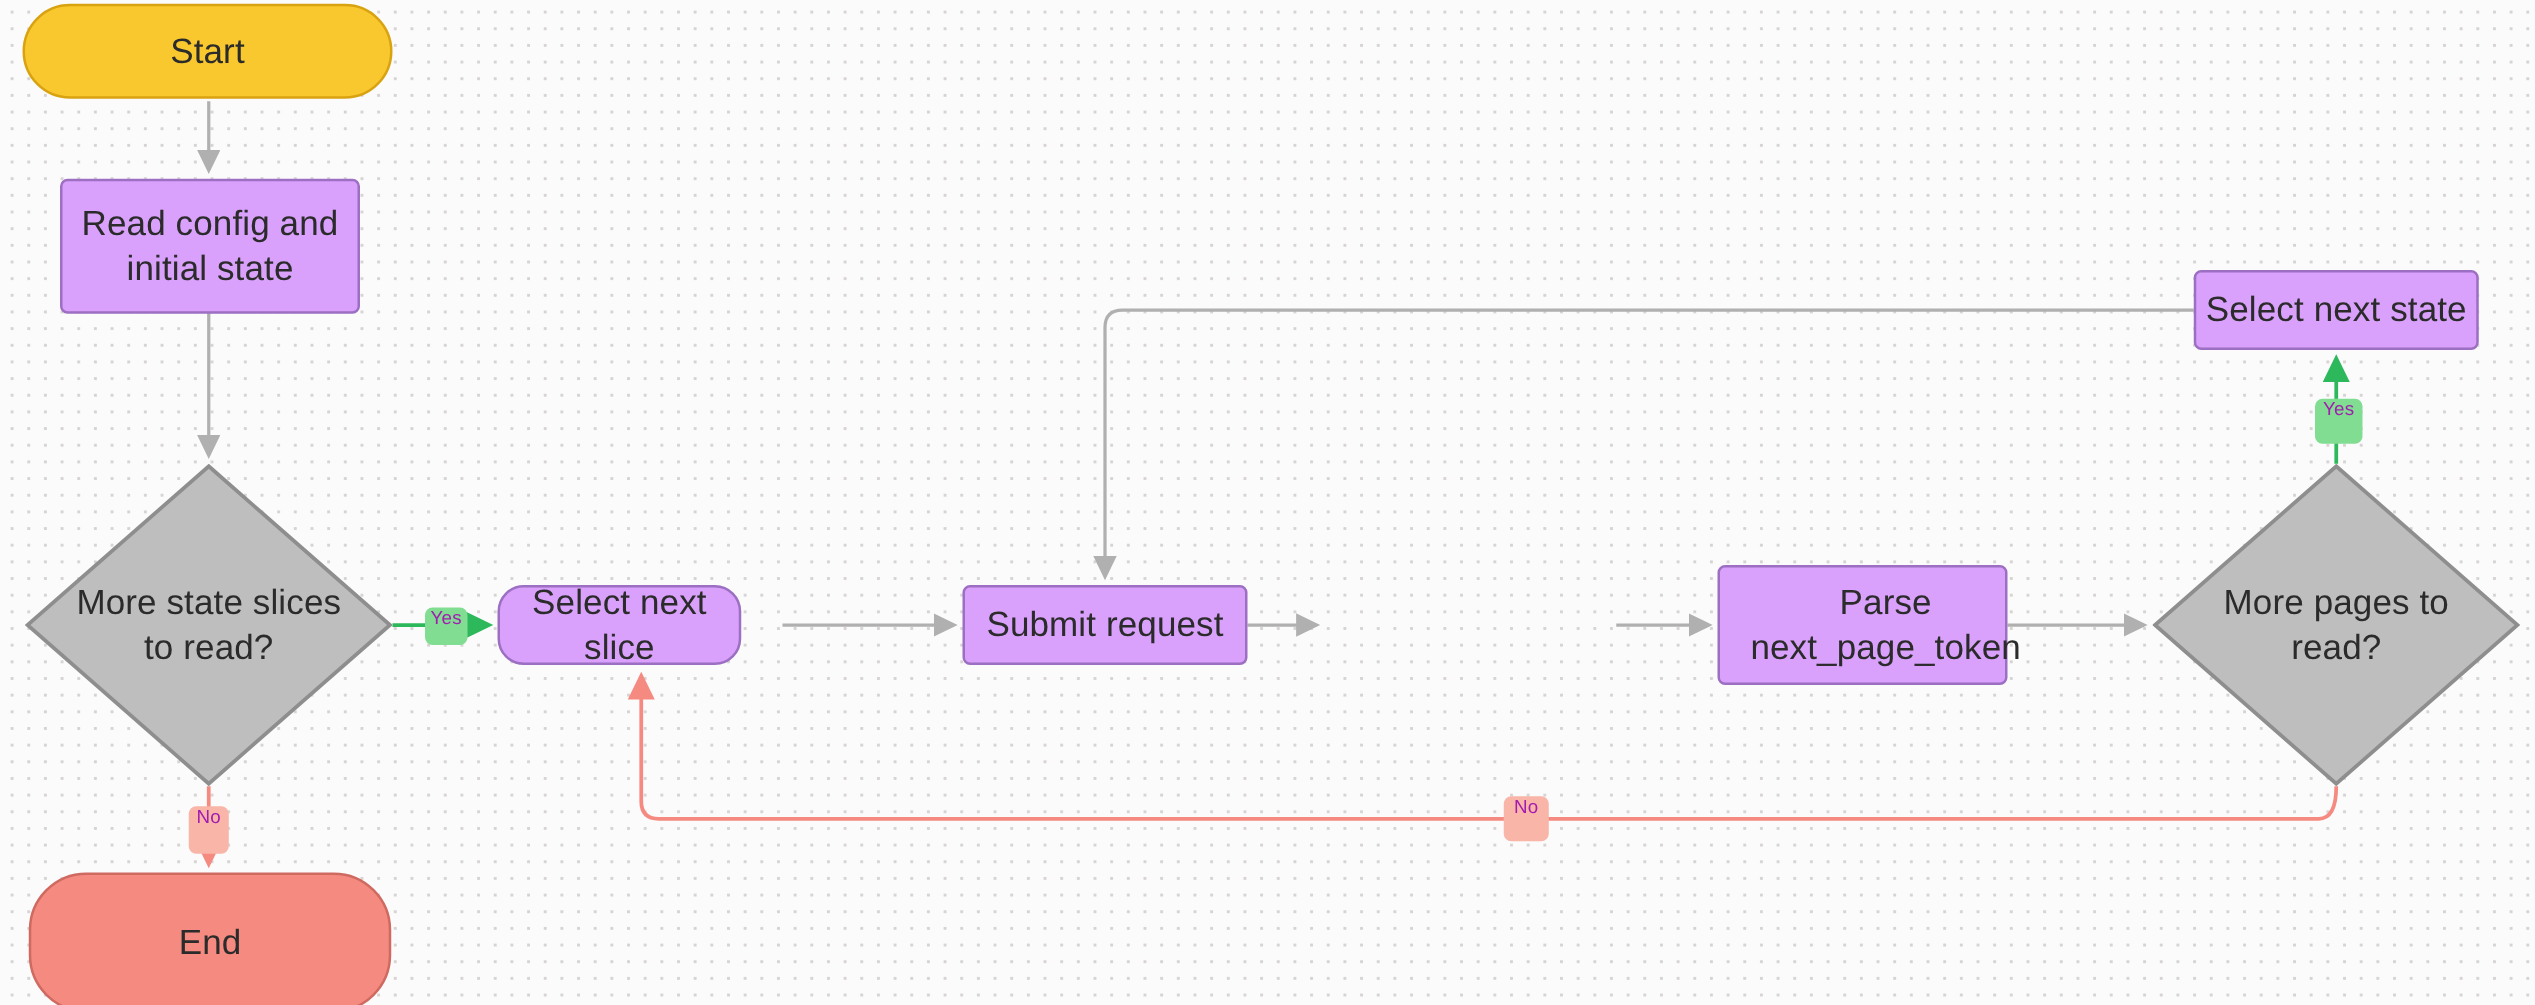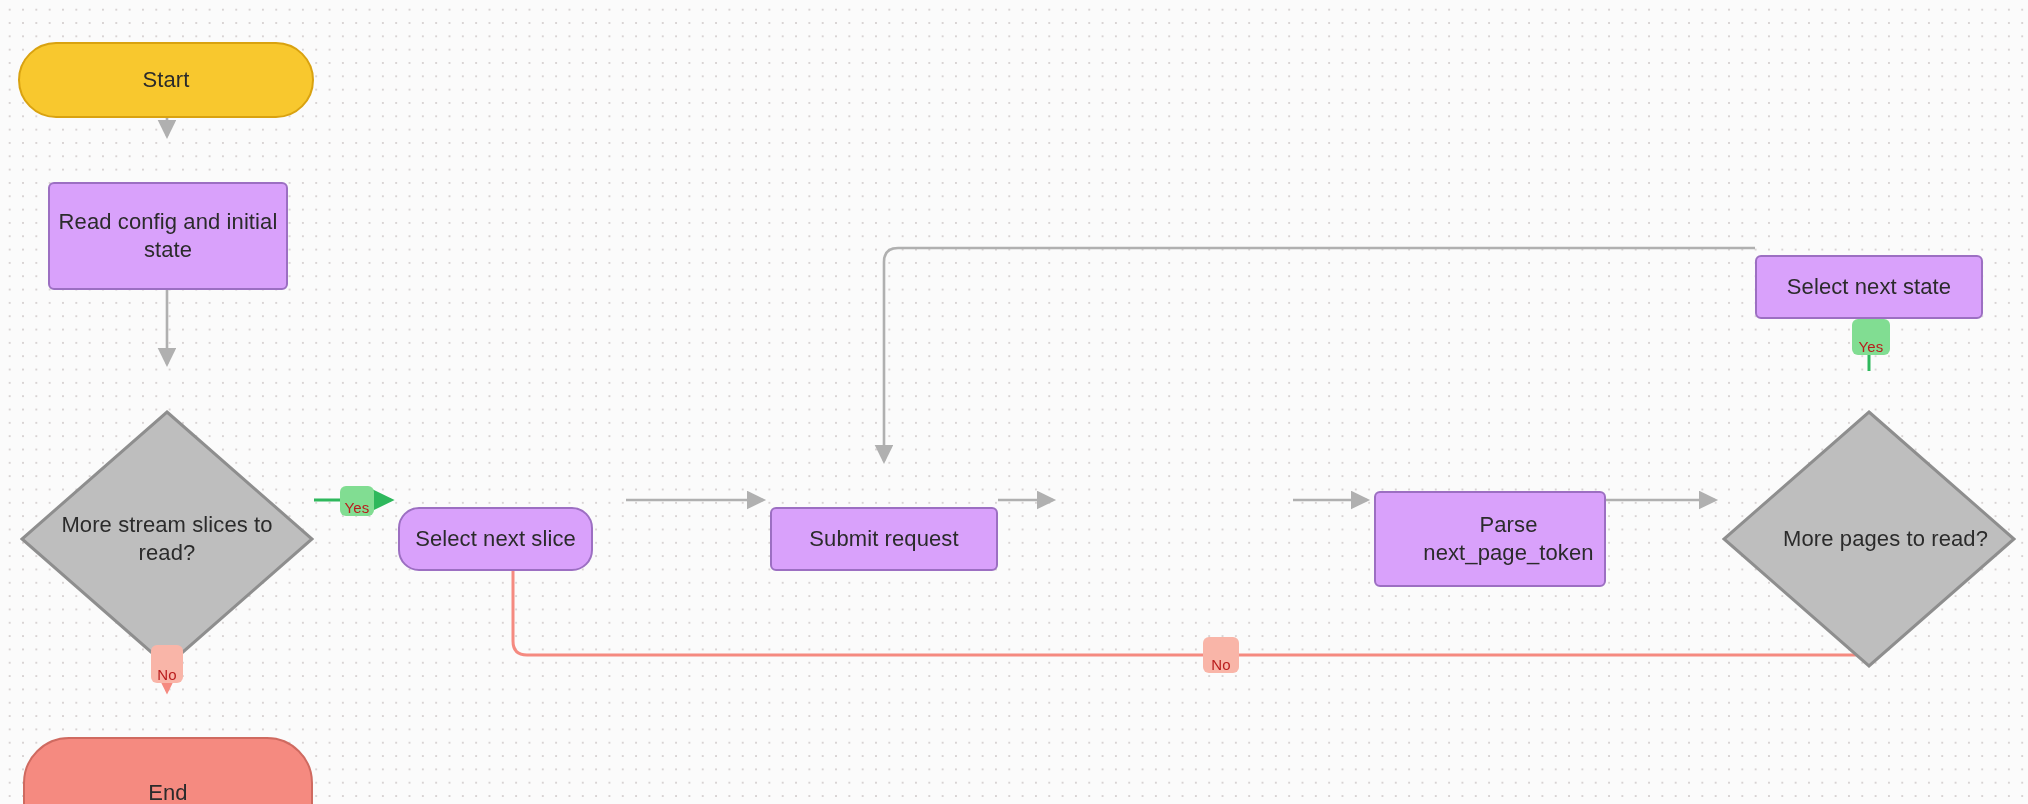--- a/index.html
+++ b/index.html
@@ -26,25 +26,24 @@
     pointer-events: none;
   }
   .node {
     position: absolute;
     box-sizing: border-box;
     display: flex;
     align-items: center;
     justify-content: center;
     text-align: center;
     color: #2b2b2b;
-    font-size: 22px;
+    font-size: 28px;
     line-height: 1.28;
     letter-spacing: 0.1px;
     z-index: 3;
-    margin-top: 39px;
   }
   .node.process {
     background: #d9a1fb;
     border: 2px solid #9c6fc2;
     border-radius: 6px;
   }
   .node.terminator-start {
     background: #f8c82e;
     border: 2px solid #d9a210;
     border-radius: 46px;
@@ -64,24 +63,24 @@
   }
   .decision .diamond-label {
     position: relative;
     z-index: 2;
     padding: 0 28px;
   }
   .edge-label {
     position: absolute;
     box-sizing: border-box;
     display: flex;
-    align-items: flex-end;
+    align-items: flex-start;
     justify-content: center;
     font-size: 15px;
-    color: #b91c1c;
+    color: #a21caf;
     border-radius: 6px;
     z-index: 4;
     letter-spacing: 0.2px;
   }
   .edge-label.yes {
     background: #81dd92;
   }
   .edge-label.no {
     background: #f9b5a8;
   }
@@ -143,21 +142,21 @@
   </div>
 
   <div class="node process" style="left:48px; top:143px; width:240px; height:108px;">
     <span>Read config and initial state</span>
   </div>
 
   <div class="node decision" style="left:20px; top:371px; width:294px; height:258px;">
     <svg class="diamond-svg" viewBox="0 0 294 258" preserveAspectRatio="none">
       <polygon points="147,2 292,129 147,256 2,129" fill="#bebebe" stroke="#8e8e8e" stroke-width="3"></polygon>
     </svg>
-    <span class="diamond-label">More stream slices to read?</span>
+    <span class="diamond-label">More state slices to read?</span>
   </div>
 
   <div class="node terminator-end" style="left:23px; top:698px; width:290px; height:112px;">
     <span>End</span>
   </div>
 
   <div class="node process" style="left:398px; top:468px; width:195px; height:64px;border-radius:21px;">
     <span>Select next slice</span>
   </div>
 

